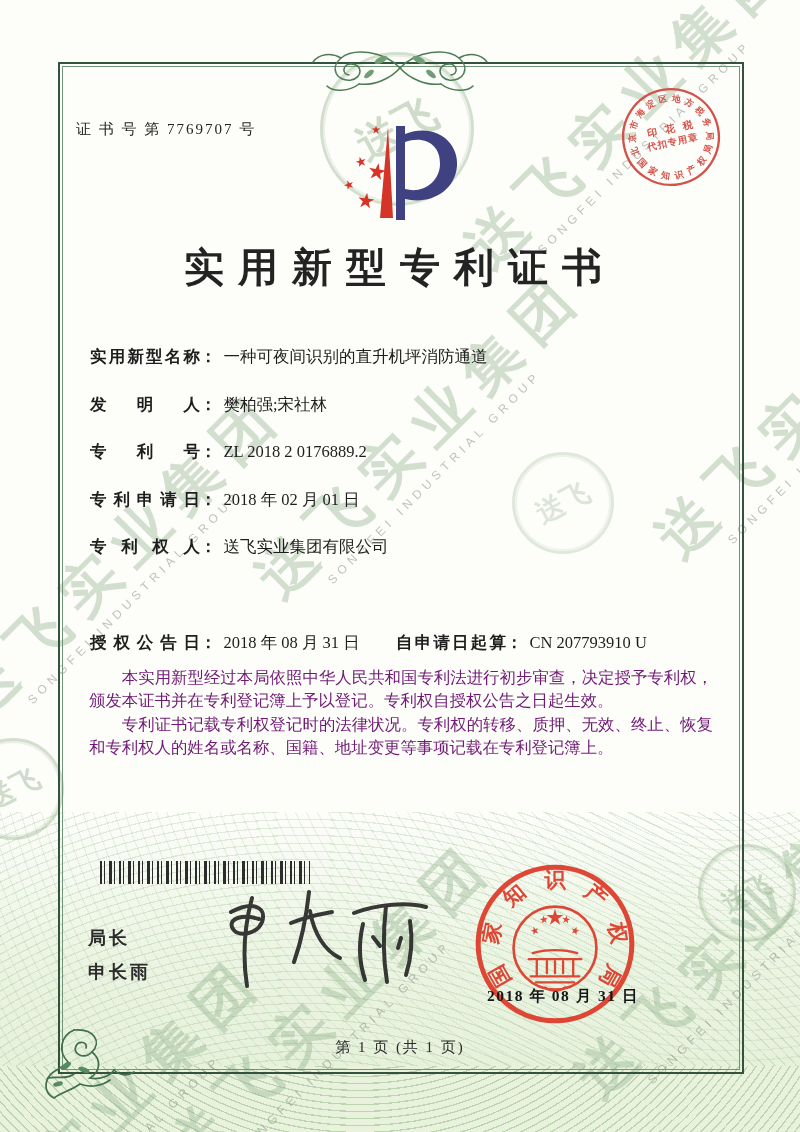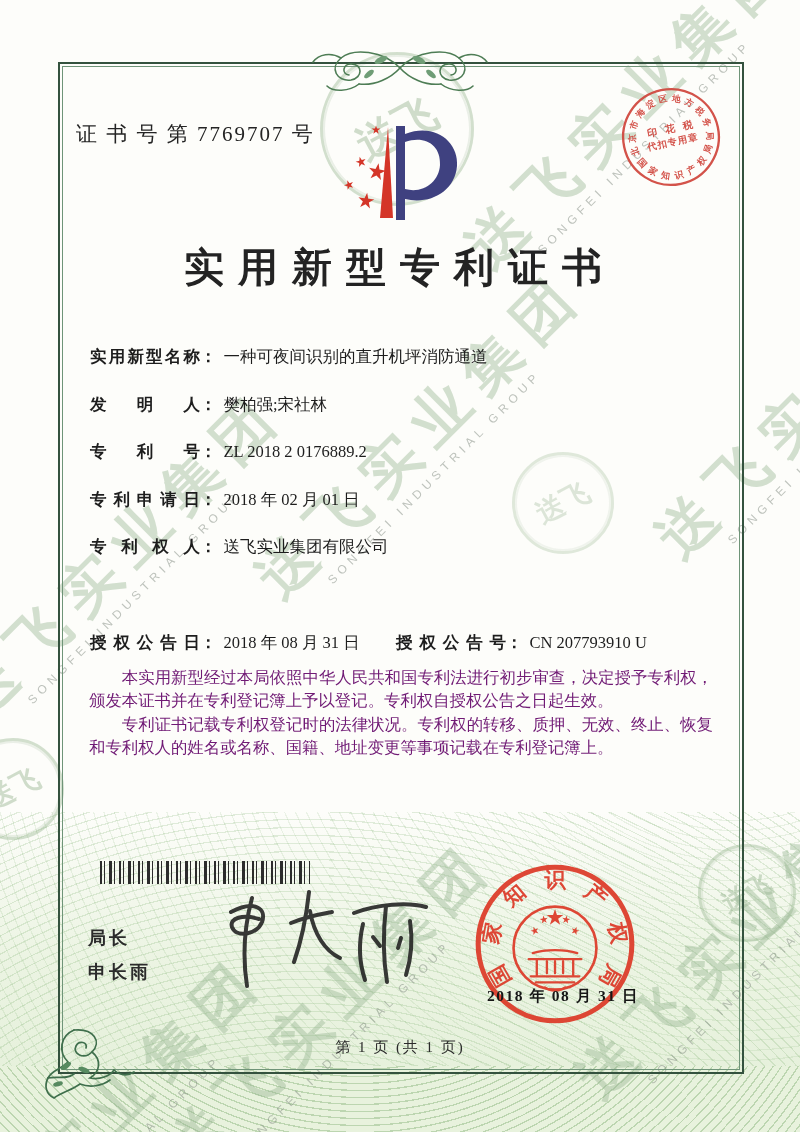--- a/index.html
+++ b/index.html
@@ -26,21 +26,21 @@
          letter-spacing:5px;color:rgba(128,138,128,.5);margin:-6px 0 0 48px;}
   .wm-ring{border-radius:50%;border:3px solid rgba(150,180,144,.42);box-shadow:inset 0 0 0 2px rgba(150,180,144,0.18);
            display:flex;align-items:center;justify-content:center;pointer-events:none;}
   .wm-ring span{font-family:"Liberation Sans",sans-serif;font-weight:bold;color:rgba(150,180,144,.45);transform:rotate(-28deg);}
 
   
   .frame{left:58px;top:62px;width:682px;height:1008px;border:2px solid #34523e;pointer-events:none;}
   .frame-inner{position:absolute;left:2px;top:2px;right:2px;bottom:2px;border:1px solid #6f9478;}
 
   
-  .cert-no{left:76px;top:120px;font-size:21px;letter-spacing:2px;color:#242424;}
+  .cert-no{left:76px;top:120px;font-size:15px;letter-spacing:2px;color:#242424;}
   .title{left:0;top:240px;width:800px;text-align:center;font-size:40px;font-weight:bold;
          letter-spacing:14px;color:#232323;}
 
   
   .frow{left:90px;font-size:16.5px;line-height:23px;white-space:nowrap;}
   .f-label{display:inline-block;width:110px;text-align:justify;text-align-last:justify;font-weight:bold;vertical-align:top;}
   .f-colon{font-weight:bold;vertical-align:top;}
   .f-value{margin-left:7px;vertical-align:top;}
   .f-value.addr{display:inline-block;width:425px;white-space:normal;}
   .fgroup2{position:absolute;left:306px;top:0;white-space:nowrap;}
@@ -203,21 +203,21 @@
   </div>
   <div class="abs frow" style="top:488px;z-index:5;">
     <span class="f-label">专利申请日</span><span class="f-colon">：</span><span class="f-value">2018 年 02 月 01 日</span>
   </div>
   <div class="abs frow" style="top:535px;z-index:5;">
     <span class="f-label">专利权人</span><span class="f-colon">：</span><span class="f-value">送飞实业集团有限公司</span>
   </div>
   <div class="abs frow" style="top:631px;z-index:5;">
     <span class="f-label">授权公告日</span><span class="f-colon">：</span><span class="f-value">2018 年 08 月 31 日</span>
     <span class="fgroup2">
-      <span class="f-label">授权公告号</span><span class="f-colon">：</span><span class="f-value">CN 207793910 U</span>
+      <span class="f-label">自申请日起算</span><span class="f-colon">：</span><span class="f-value">CN 207793910 U</span>
     </span>
   </div>
 
   <div class="abs paras" style="z-index:5;">
     <p>本实用新型经过本局依照中华人民共和国专利法进行初步审查，决定授予专利权，颁发本证书并在专利登记簿上予以登记。专利权自授权公告之日起生效。</p>
     <p>专利证书记载专利权登记时的法律状况。专利权的转移、质押、无效、终止、恢复和专利权人的姓名或名称、国籍、地址变更等事项记载在专利登记簿上。</p>
   </div>
 
   <div class="abs barcode" style="z-index:5;"></div>
 

